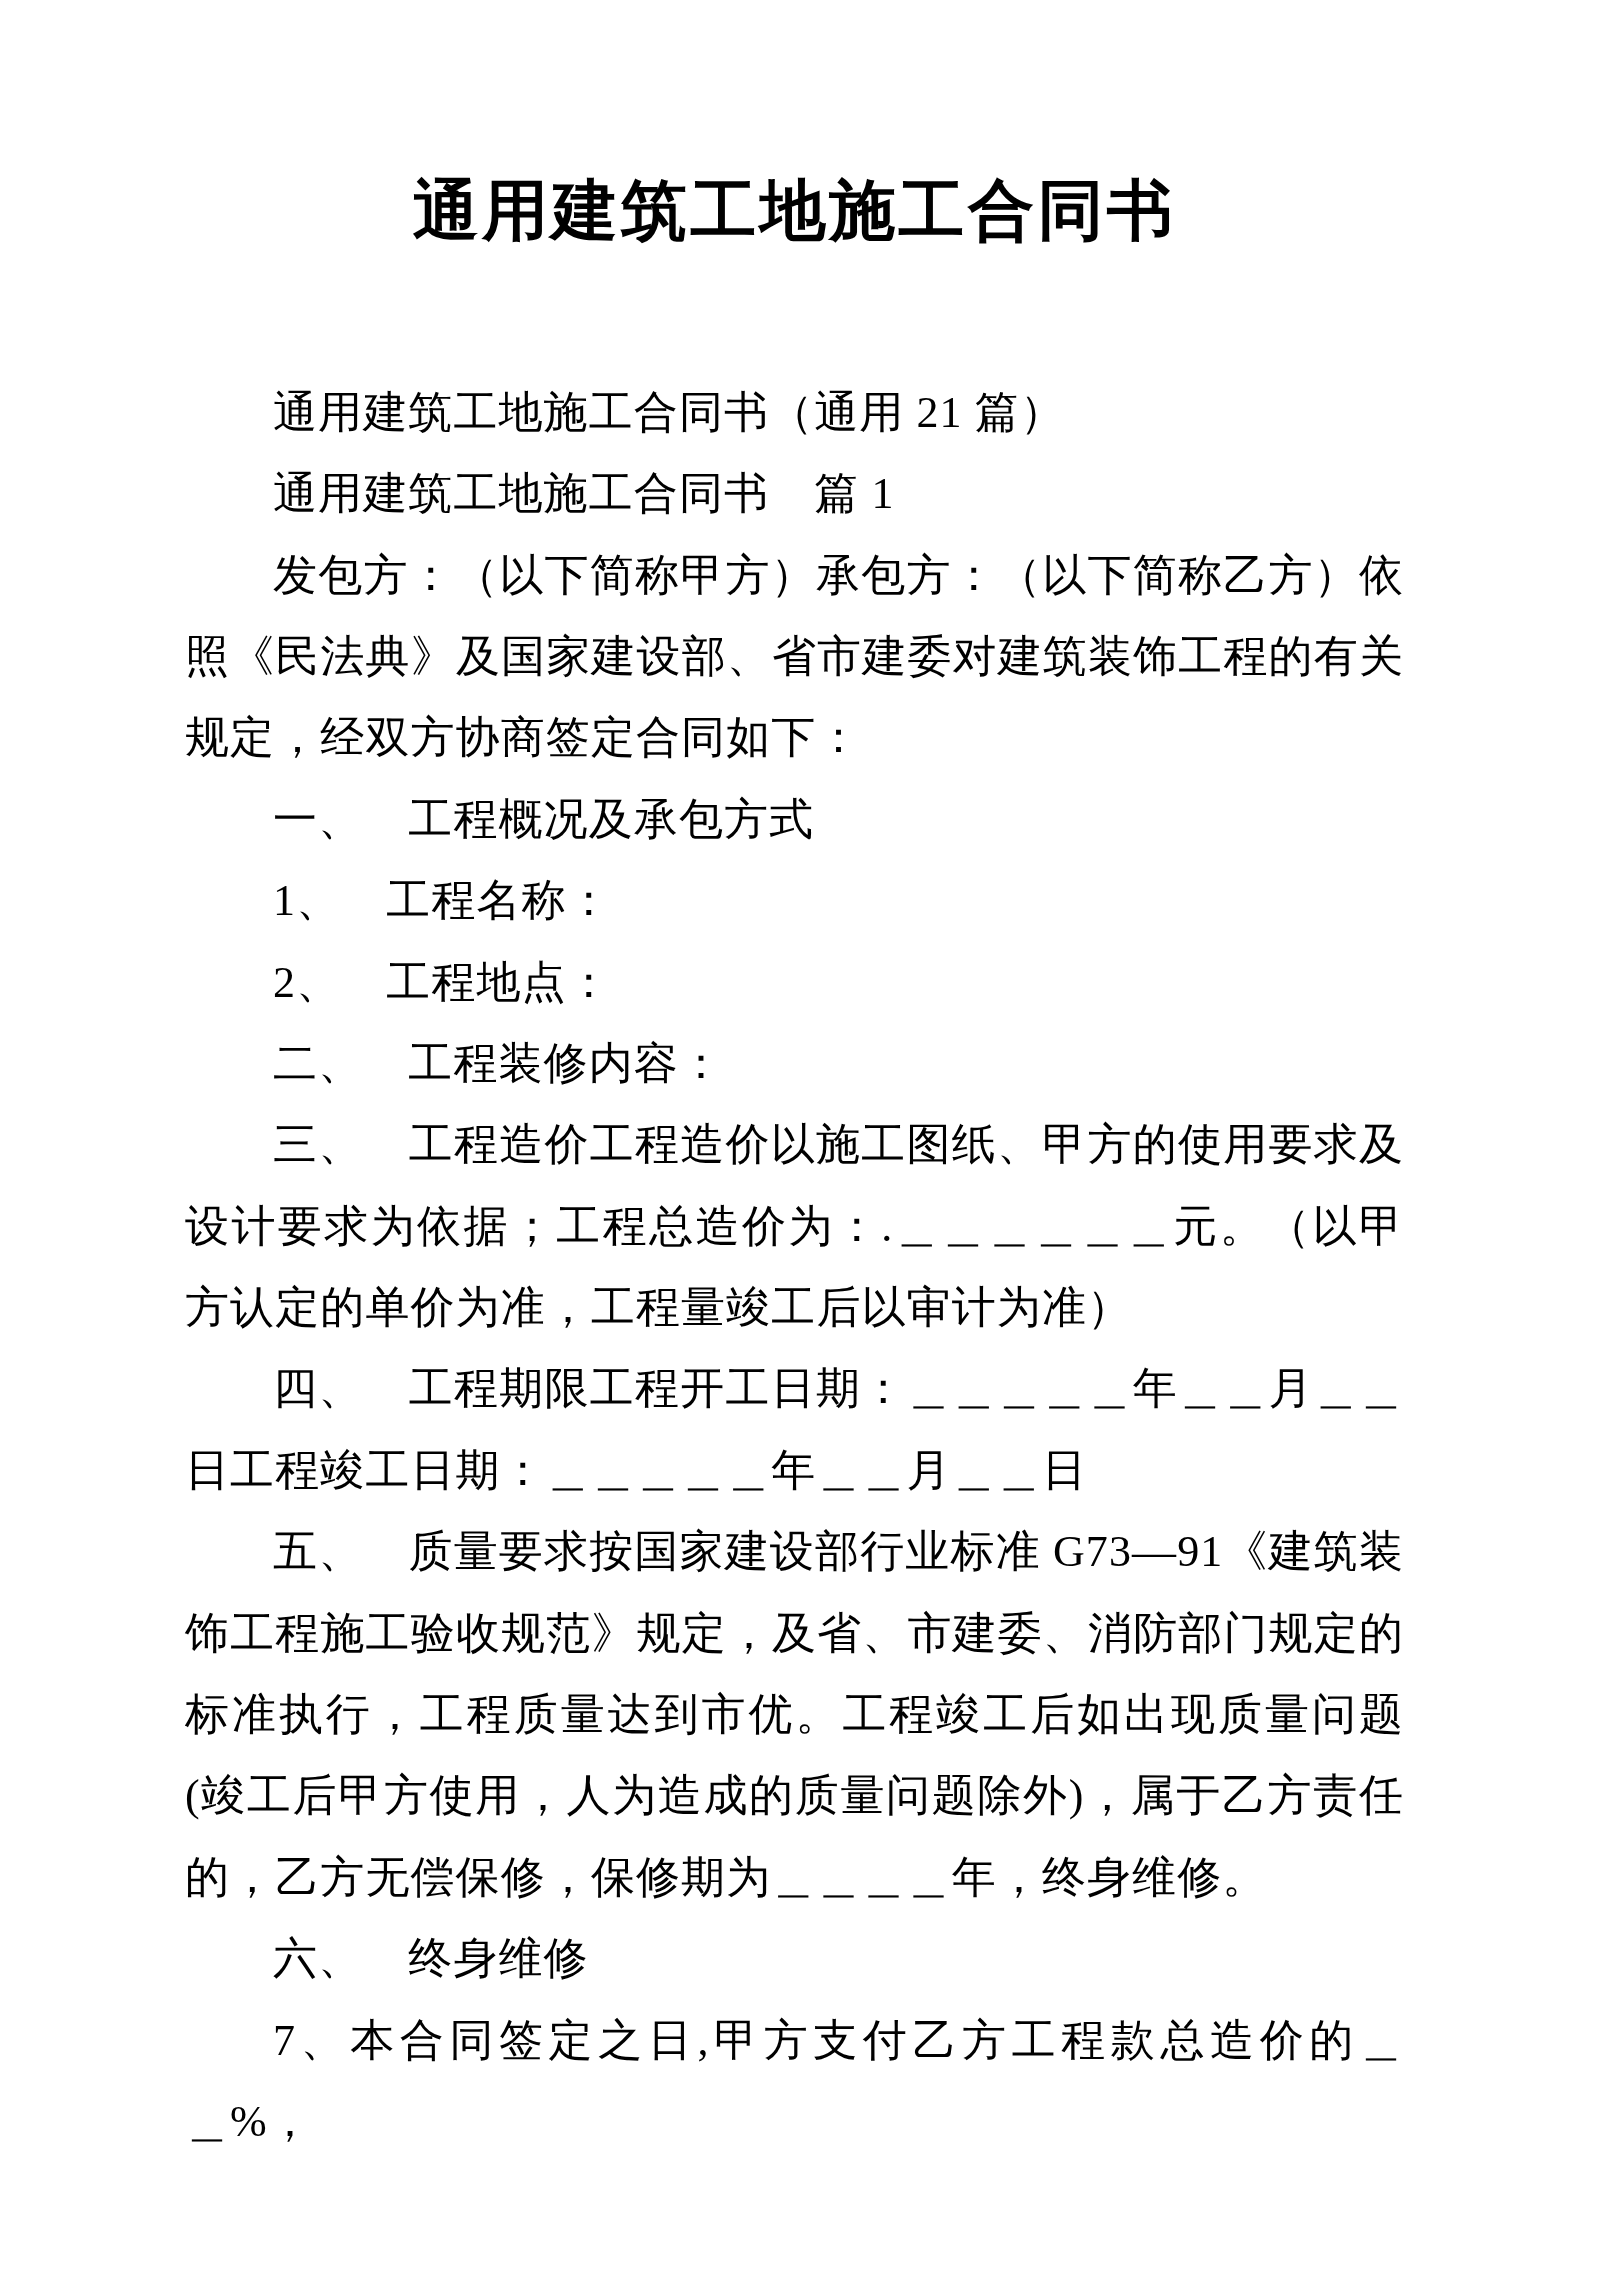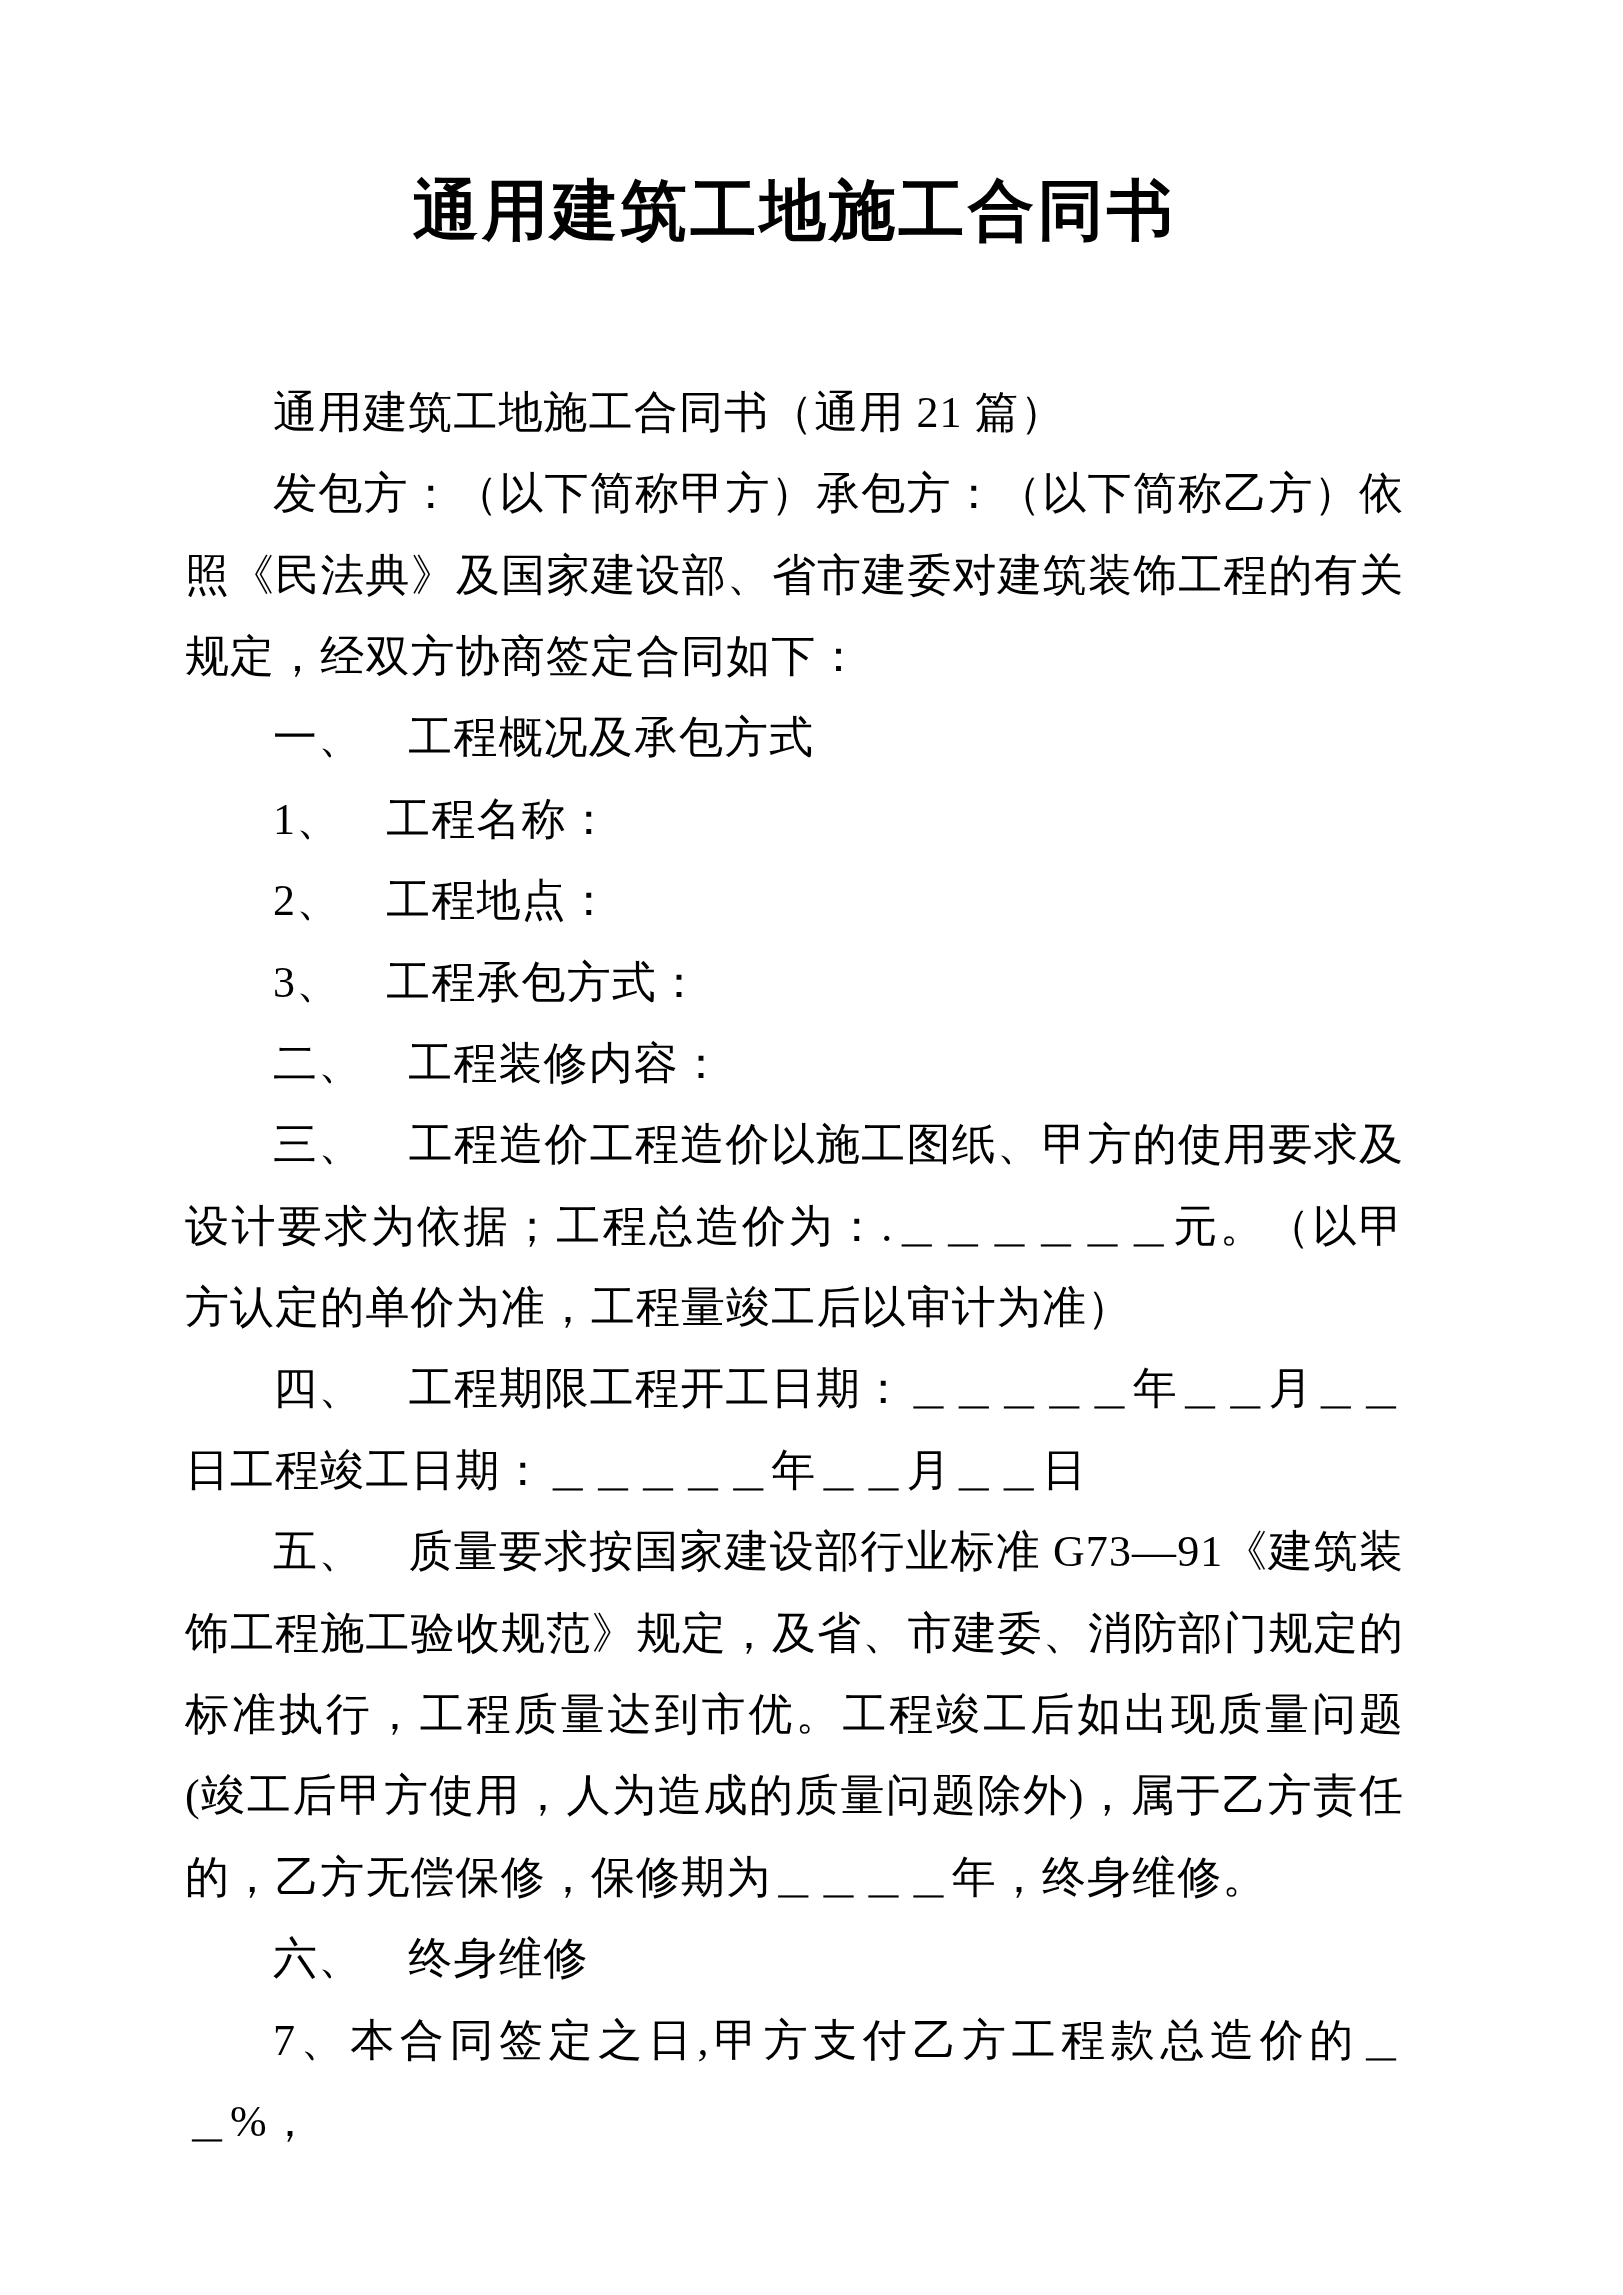--- a/index.html
+++ b/index.html
@@ -38,25 +38,25 @@
   }
 </style>
 </head>
 <body>
 
 <div class="page">
   <h1 class="doc-title">通用建筑工地施工合同书</h1>
 
   <div class="doc-body">
     <p>通用建筑工地施工合同书（通用 21 篇）</p>
+    <p>通用建筑工地施工合同书　篇 1</p>
     <p>发包方：（以下简称甲方）承包方：（以下简称乙方）依照《民法典》及国家建设部、省市建委对建筑装饰工程的有关规定，经双方协商签定合同如下：</p>
     <p>一、　工程概况及承包方式</p>
     <p>1、　工程名称：</p>
     <p>2、　工程地点：</p>
-    <p>3、　工程承包方式：</p>
     <p>二、　工程装修内容：</p>
     <p>三、　工程造价工程造价以施工图纸、甲方的使用要求及设计要求为依据；工程总造价为：.＿＿＿＿＿＿元。（以甲方认定的单价为准，工程量竣工后以审计为准）</p>
     <p>四、　工程期限工程开工日期：＿＿＿＿＿年＿＿月＿＿日工程竣工日期：＿＿＿＿＿年＿＿月＿＿日</p>
     <p>五、　质量要求按国家建设部行业标准 G73—91《建筑装饰工程施工验收规范》规定，及省、市建委、消防部门规定的标准执行，工程质量达到市优。工程竣工后如出现质量问题(竣工后甲方使用，人为造成的质量问题除外)，属于乙方责任的，乙方无偿保修，保修期为＿＿＿＿年，终身维修。</p>
     <p>六、　终身维修</p>
     <p>7、本合同签定之日,甲方支付乙方工程款总造价的＿＿%，</p>
   </div>
 </div>
 
 

